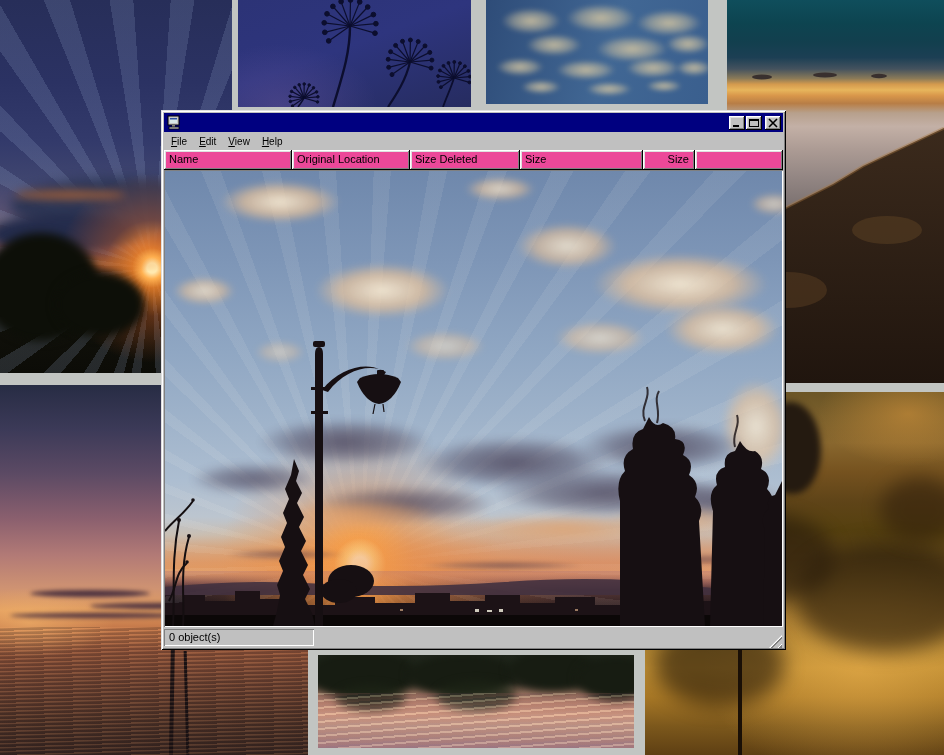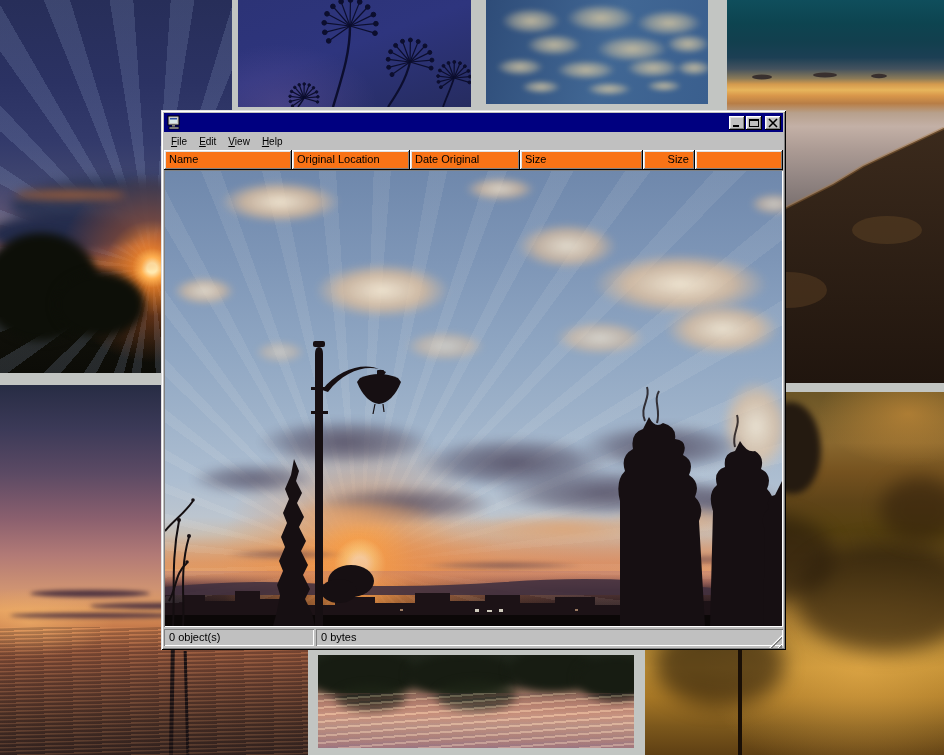--- a/index.html
+++ b/index.html
@@ -67,21 +67,21 @@
   .titlebar .ttext{flex:1;color:#fff;font-size:11px;font-weight:bold;padding-left:3px;
     white-space:nowrap;overflow:hidden;}
   .tbtn{width:16px;height:14px;background:#c0c0c0;margin-left:1px;flex:0 0 auto;
     box-shadow:inset -1px -1px 0 #000,inset 1px 1px 0 #fff,inset -2px -2px 0 #808080,inset 2px 2px 0 #dfdfdf;
     display:flex;align-items:center;justify-content:center;padding:0;border:0;}
   .tbtn.close{margin-left:3px;}
   .menubar{height:17px;display:flex;align-items:center;padding:1px 0 0 1px;}
   .menu-item{font-size:10px;color:#000;padding:1px 6px;cursor:default;}
   .menu-item u{text-decoration:underline;}
   .headerrow{height:20px;display:flex;}
-  .hcell{height:20px;box-sizing:border-box;background:#f97316;font-size:11px;color:#000;
+  .hcell{height:20px;box-sizing:border-box;background:#ec4899;font-size:11px;color:#000;
     box-shadow:inset -1px -1px 0 #000,inset 1px 1px 0 #fff,inset -2px -2px 0 #808080,inset 2px 2px 0 #dfdfdf;
     padding:3px 6px 0 5px;white-space:nowrap;overflow:hidden;}
   #content{position:relative;height:457px;background:#808080;
     box-shadow:inset 1px 1px 0 #808080,inset -1px -1px 0 #fff,inset 2px 2px 0 #404040,inset -2px -2px 0 #dfdfdf;}
   #photo{position:absolute;left:1px;top:1px;width:617px;height:455px;overflow:hidden;
     background:linear-gradient(180deg,#6f88ac 0%,#7e96b7 20%,#90a7c3 40%,#9fb3ca 55%,#adbed1 68%,#bcc5cf 76%,#c9bfb4 80%,#d3a887 83%,#dc9a6b 86%,#e09a62 88.5%,#7c4f4a 90.5%,#2f2028 92%,#1d141a 95%,#0e0a0a 100%);}
   #photo .rays{position:absolute;inset:0;opacity:.55;
     background:repeating-conic-gradient(from 250deg at 195px 393px,rgba(255,250,240,.14) 0 2.5deg,rgba(255,250,240,0) 2.5deg 8deg);}
   #photo .sunglow{position:absolute;inset:0;
     background:
@@ -316,21 +316,21 @@
   <div class="menubar" id="menubar">
       <span class="menu-item"><u>F</u>ile</span>
       <span class="menu-item"><u>E</u>dit</span>
       <span class="menu-item"><u>V</u>iew</span>
       <span class="menu-item"><u>H</u>elp</span>
     </div>
 
   <div class="headerrow" id="headerrow">
       <div class="hcell" style="width: 128px; flex: 0 0 auto;">Name</div>
       <div class="hcell" style="width: 118px; flex: 0 0 auto;">Original Location</div>
-      <div class="hcell" style="width: 110px; flex: 0 0 auto;">Date Original</div>
+      <div class="hcell" style="width: 110px; flex: 0 0 auto;">Size Deleted</div>
       <div class="hcell" style="width: 123px; flex: 0 0 auto;">Size</div>
       <div class="hcell" style="width: 52px; flex: 0 0 auto; text-align: right;">Size</div>
       <div class="hcell" style="flex: 1 1 0%;"></div>
     </div>
 
   <div id="content">
     <div id="photo">
       <div class="rays"></div>
       <div class="sunglow"></div>
       <div id="cloudlayer" style="position:absolute;inset:0;">
@@ -406,17 +406,16 @@
             <circle cx="24" cy="365" r="2"></circle>
           <circle cx="22" cy="391" r="1.8"></circle>
             <circle cx="28" cy="329" r="1.8"></circle>
         </g>
       </svg>
     </div>
   </div>
 
   <div class="statusbar">
     <div class="spanel" id="sp1">0 object(s)</div>
-    <div class="spanel" id="sp2">0 bytes</div>
     <div class="grip"></div>
   </div>
 
 </div>
 
 </body></html>

